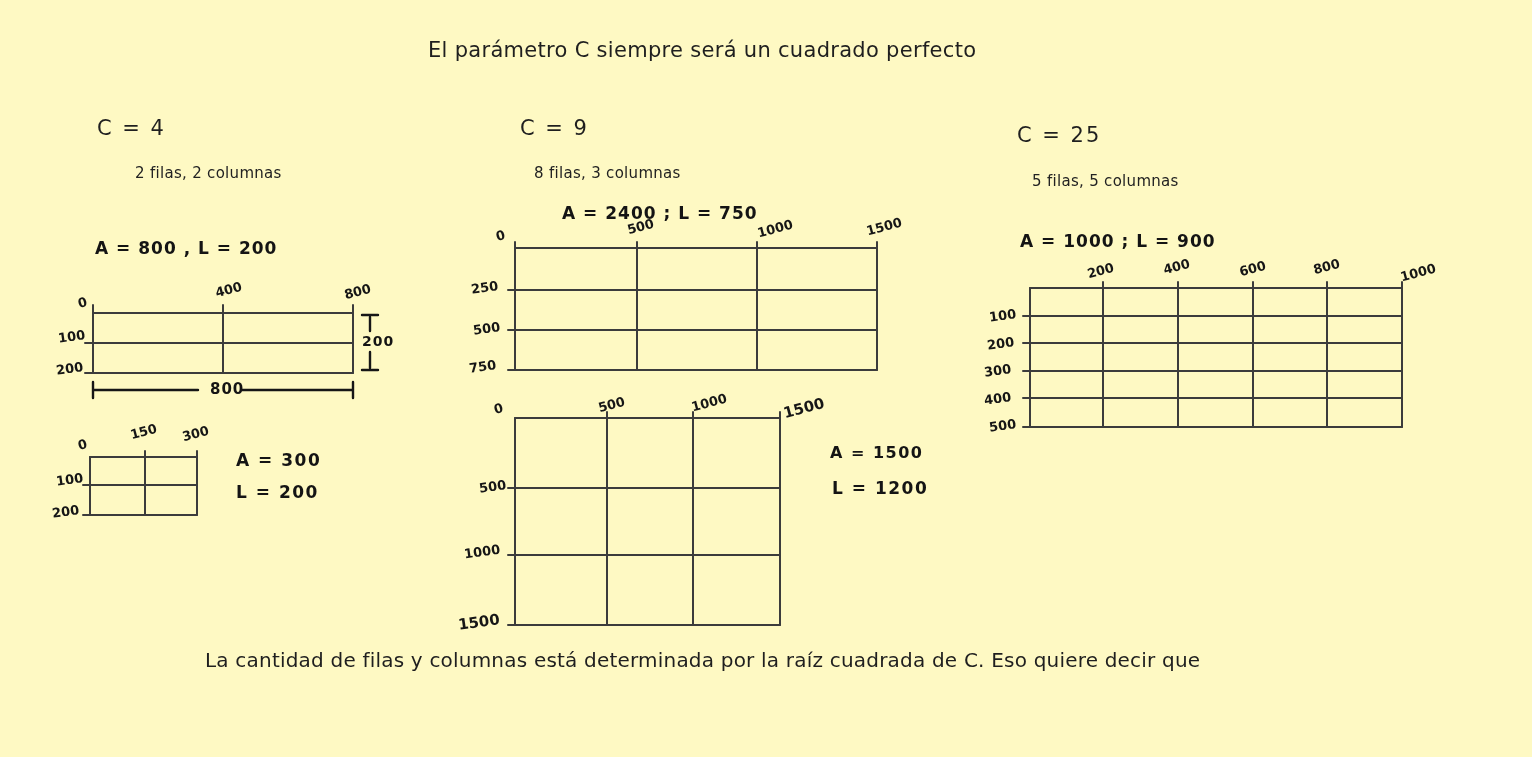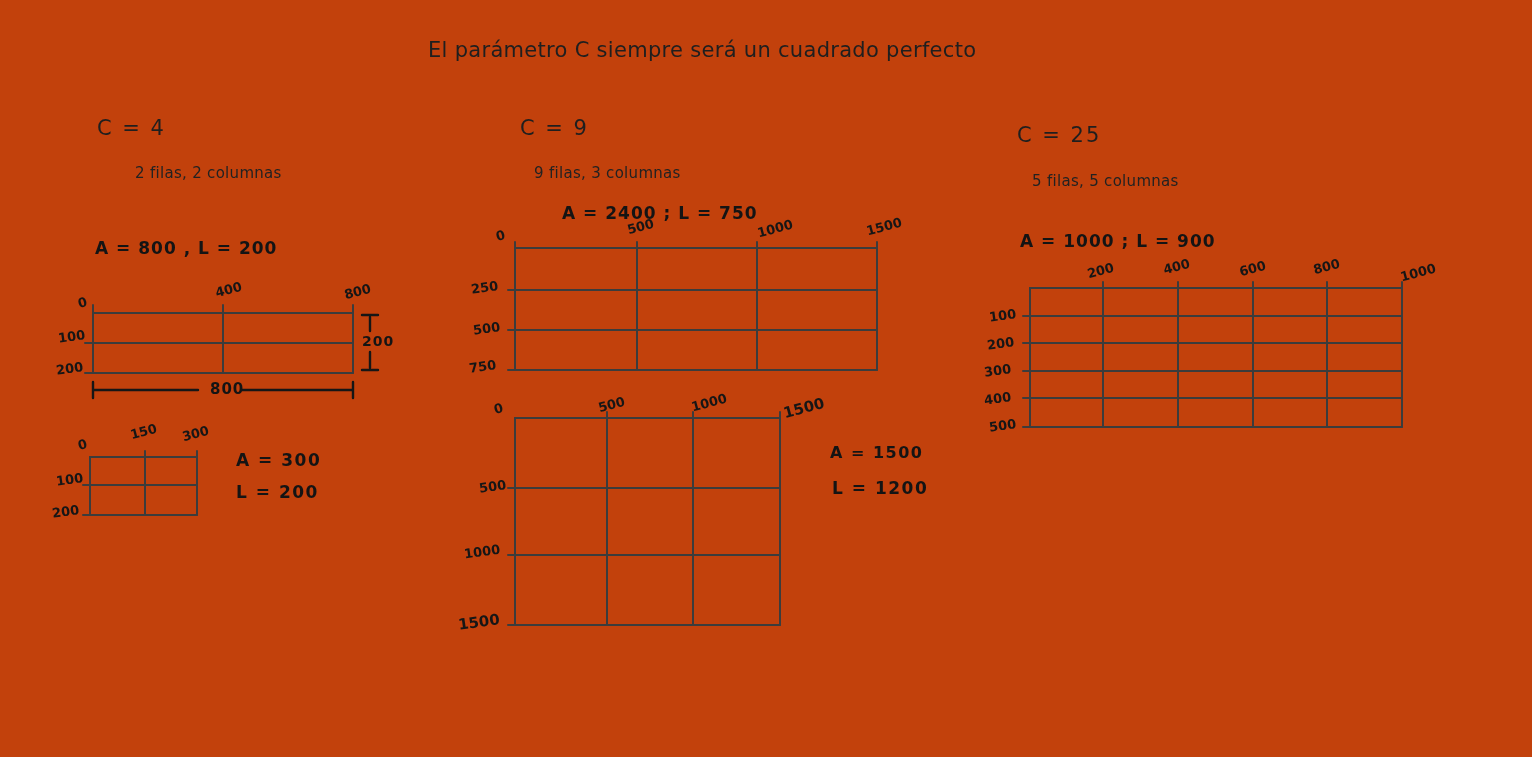--- a/index.html
+++ b/index.html
@@ -4,21 +4,21 @@
 <style>
   html,body { margin:0; padding:0; }
   body {
     font-family: "DejaVu Sans", sans-serif;
     background:#ffffff;
     color:#1c1c1c;
   }
   .canvas {
     position:relative;
     width:1532px; height:757px;
-    background:#c2410c;
+    background:#fef9c3;
     overflow:hidden;
   }
   .abs { position:absolute; white-space:nowrap; }
   .title {
     font-size:21px; letter-spacing:0.3px; color:#1f1f1f;
   }
   .heading {
     font-size:21px; letter-spacing:2px; color:#1f1f1f;
   }
   .sub {
@@ -81,21 +81,21 @@
   </svg>
   <div class="abs xtick" style="left:78px;top:437px">0</div>
   <div class="abs xtick" style="left:130px;top:424px">150</div>
   <div class="abs xtick" style="left:182px;top:426px">300</div>
   <div class="abs ytick" style="left:56px;top:472px">100</div>
   <div class="abs ytick" style="left:52px;top:504px">200</div>
   <div class="abs ann" style="left:236px;top:450px">A = 300</div>
   <div class="abs ann" style="left:236px;top:482px">L = 200</div>
 
   <div class="abs heading" style="left:520px;top:116px">C = 9</div>
-  <div class="abs sub" style="left:534px;top:164px">9 filas, 3 columnas</div>
+  <div class="abs sub" style="left:534px;top:164px">8 filas, 3 columnas</div>
   <div class="abs params" style="left:562px;top:203px">A = 2400 ;  L = 750</div>
 
   <svg class="fig" style="left:505px;top:238px" width="385" height="145" aria-hidden="true">
     <path d="M10,10 V132 M132,10 V132 M252,10 V132 M372,10 V132"></path>
     <path d="M10,10 H372 M10,52 H372 M10,92 H372 M10,132 H372"></path>
     <path d="M10,4 V10 M132,4 V10 M252,4 V10 M372,4 V10 M3,52 H10 M3,92 H10 M3,132 H10"></path>
   </svg>
   <div class="abs xtick" style="left:496px;top:228px">0</div>
   <div class="abs xtick" style="left:627px;top:219px">500</div>
   <div class="abs xtick" style="left:757px;top:221px">1000</div>
@@ -133,15 +133,16 @@
   <div class="abs xtick" style="left:1239px;top:261px">600</div>
   <div class="abs xtick" style="left:1313px;top:259px">800</div>
   <div class="abs xtick" style="left:1400px;top:265px">1000</div>
   <div class="abs ytick" style="left:989px;top:308px">100</div>
   <div class="abs ytick" style="left:987px;top:336px">200</div>
   <div class="abs ytick" style="left:984px;top:363px">300</div>
   <div class="abs ytick" style="left:984px;top:391px">400</div>
   <div class="abs ytick" style="left:989px;top:418px">500</div>
 
   <div class="abs" style="left:205px;top:644px">
+    <div class="footer-line">La cantidad de filas y columnas está determinada por la raíz cuadrada de C. Eso quiere decir que</div>
   </div>
 
 </div>
 
 </body></html>

